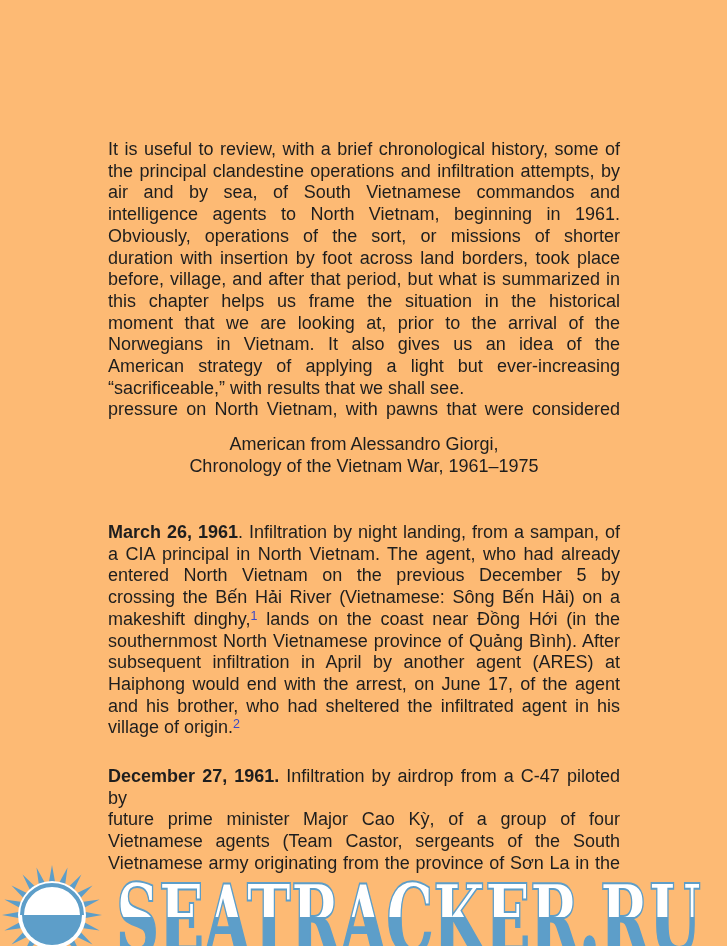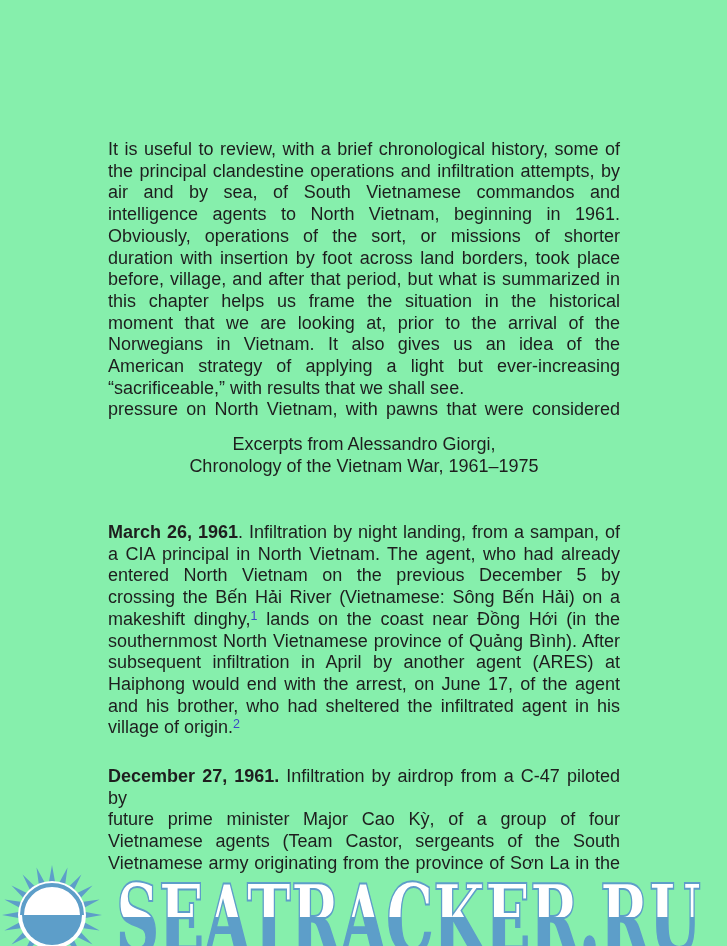--- a/index.html
+++ b/index.html
@@ -1,20 +1,20 @@
 <!DOCTYPE html>
 <html><head>
 <meta charset="utf-8">
 <style>
   html, body { margin: 0; padding: 0; background: #ffffff; }
   .page {
     position: relative;
     width: 727px;
     height: 946px;
-    background: #86efac;
+    background: #fdba74;
     overflow: hidden;
     font-family: "Liberation Sans", "DejaVu Sans", sans-serif;
     color: #1e1e1e;
   }
   .textcol {
     position: absolute;
     left: 108px;
     width: 512px;
     font-size: 18px;
     line-height: 21.7px;
@@ -66,21 +66,21 @@
     <div class="line">before, village, and after that period, but what is summarized in</div>
     <div class="line">this chapter helps us frame the situation in the historical</div>
     <div class="line">moment that we are looking at, prior to the arrival of the</div>
     <div class="line">Norwegians in Vietnam. It also gives us an idea of the</div>
     <div class="line">American strategy of applying a light but ever-increasing</div>
     <div class="line lastline">“sacrificeable,” with results that we shall see.</div>
     <div class="line">pressure on North Vietnam, with pawns that were considered</div>
   </div>
 
   <div class="textcol centerblock" style="top:434px">
-    <div class="cline">Excerpts from Alessandro Giorgi,</div>
+    <div class="cline">American from Alessandro Giorgi,</div>
     <div class="cline italic">Chronology of the Vietnam War, 1961–1975</div>
   </div>
 
   <div class="textcol" style="top:522px">
     <div class="line"><span class="b">March 26, 1961</span><span>. Infiltration by night landing, from a sampan, of</span></div>
     <div class="line">a CIA principal in North Vietnam. The agent, who had already</div>
     <div class="line">entered North Vietnam on the previous December 5 by</div>
     <div class="line">crossing the Bến Hải River (Vietnamese: Sông Bến Hải) on a</div>
     <div class="line"><span>makeshift dinghy,</span><sup class="fn">1</sup><span> lands on the coast near Đồng Hới (in the</span></div>
     <div class="line">southernmost North Vietnamese province of Quảng Bình). After</div>

